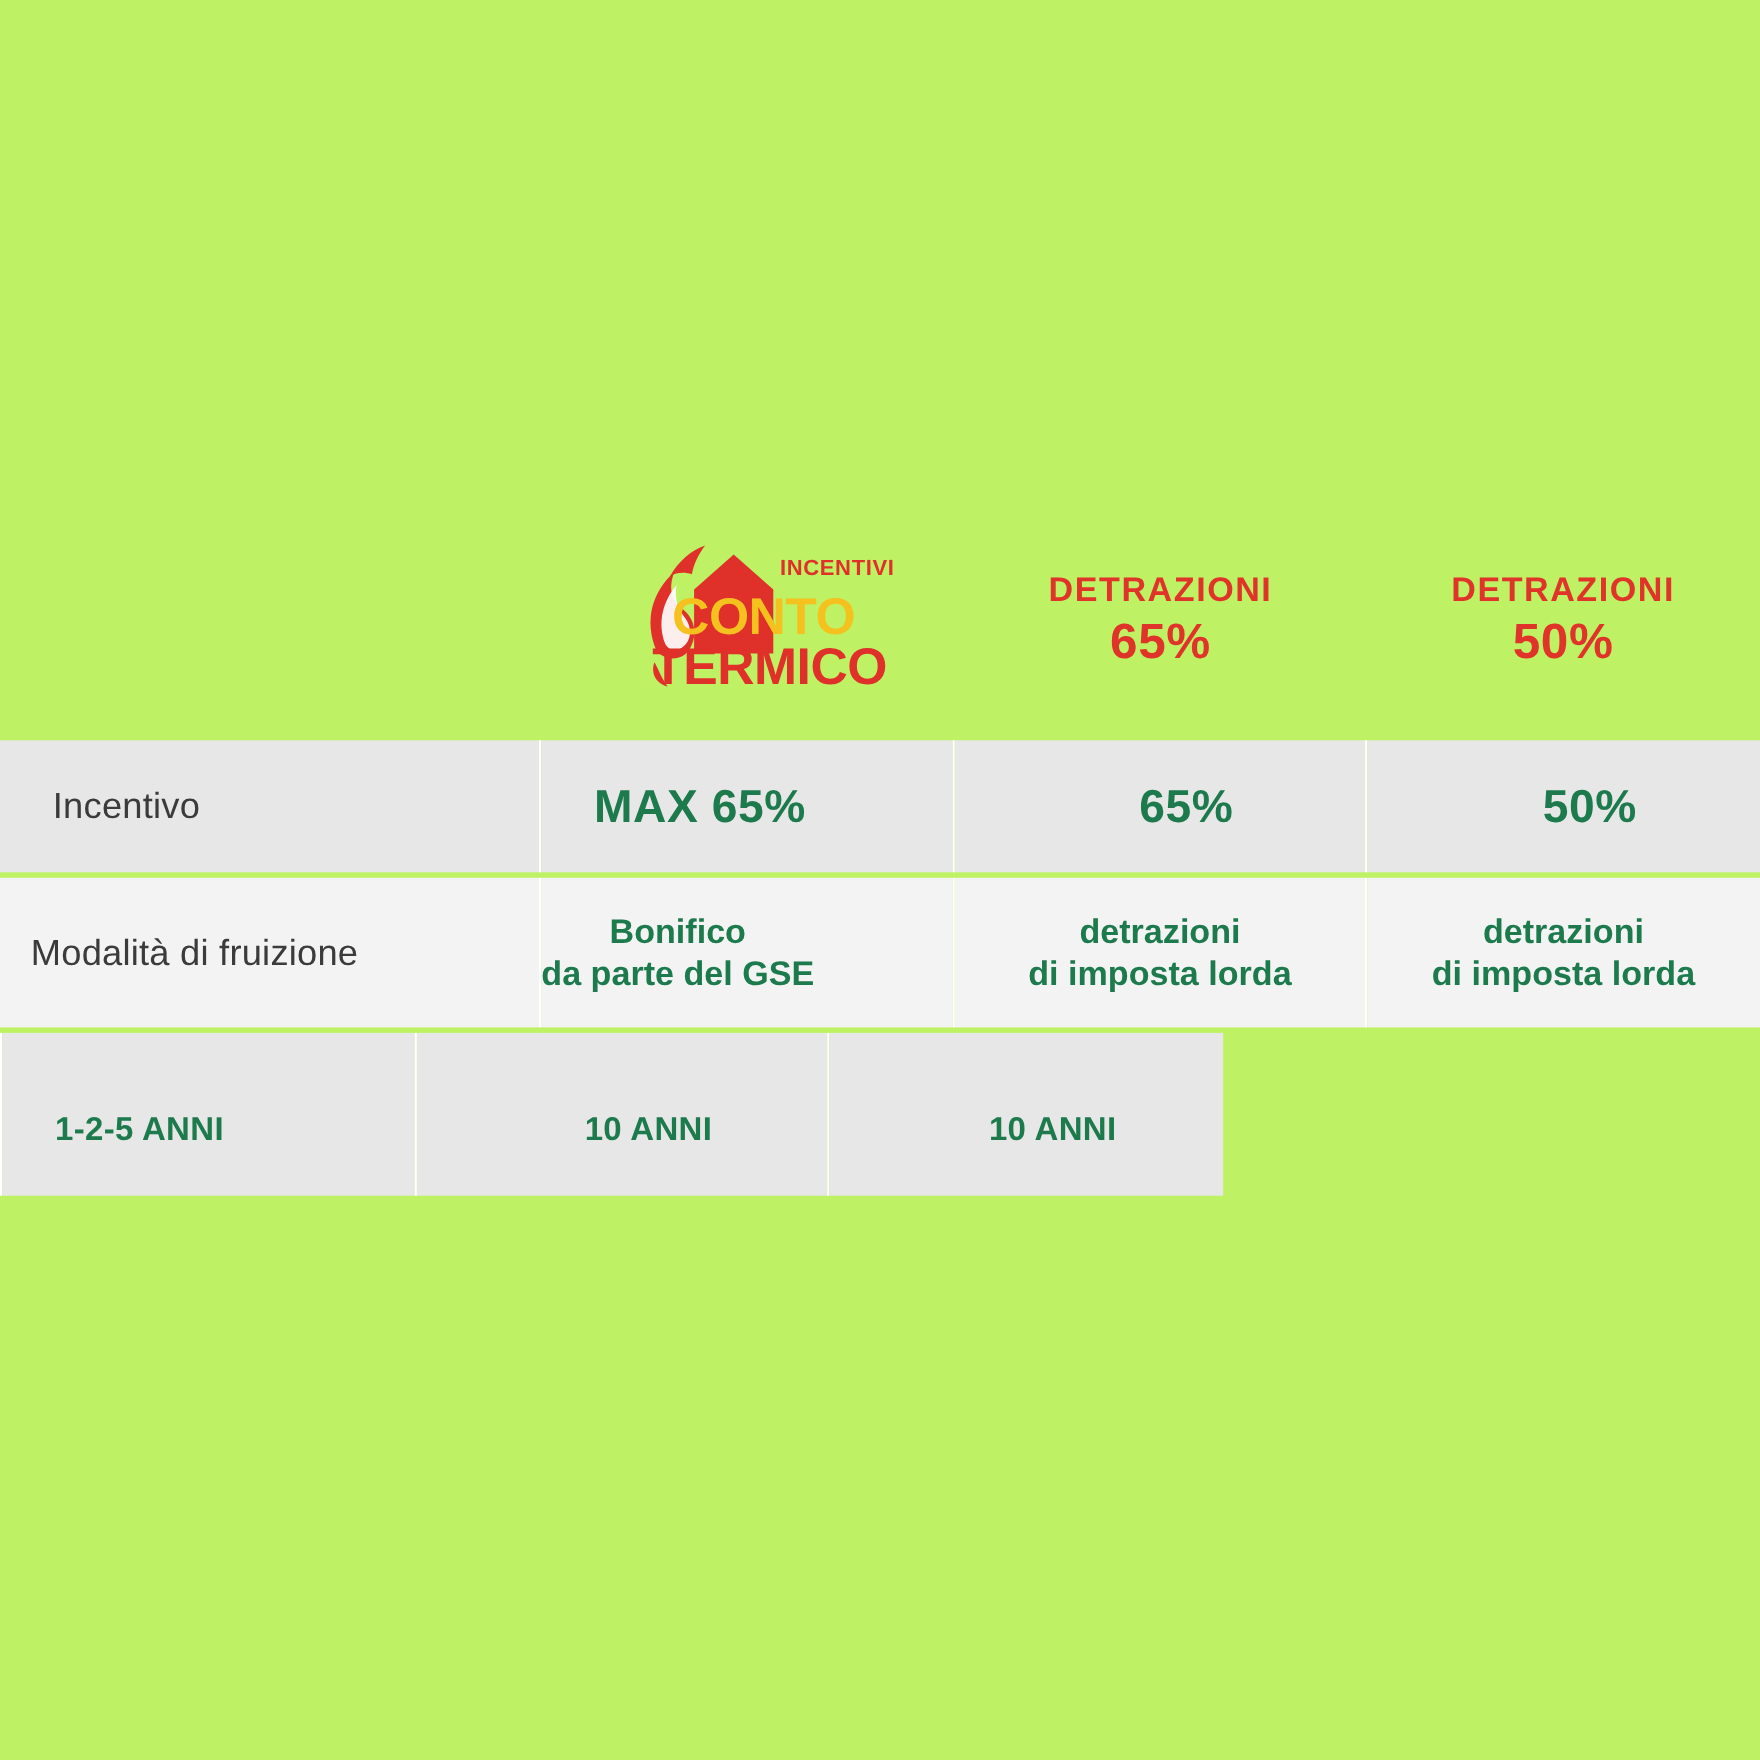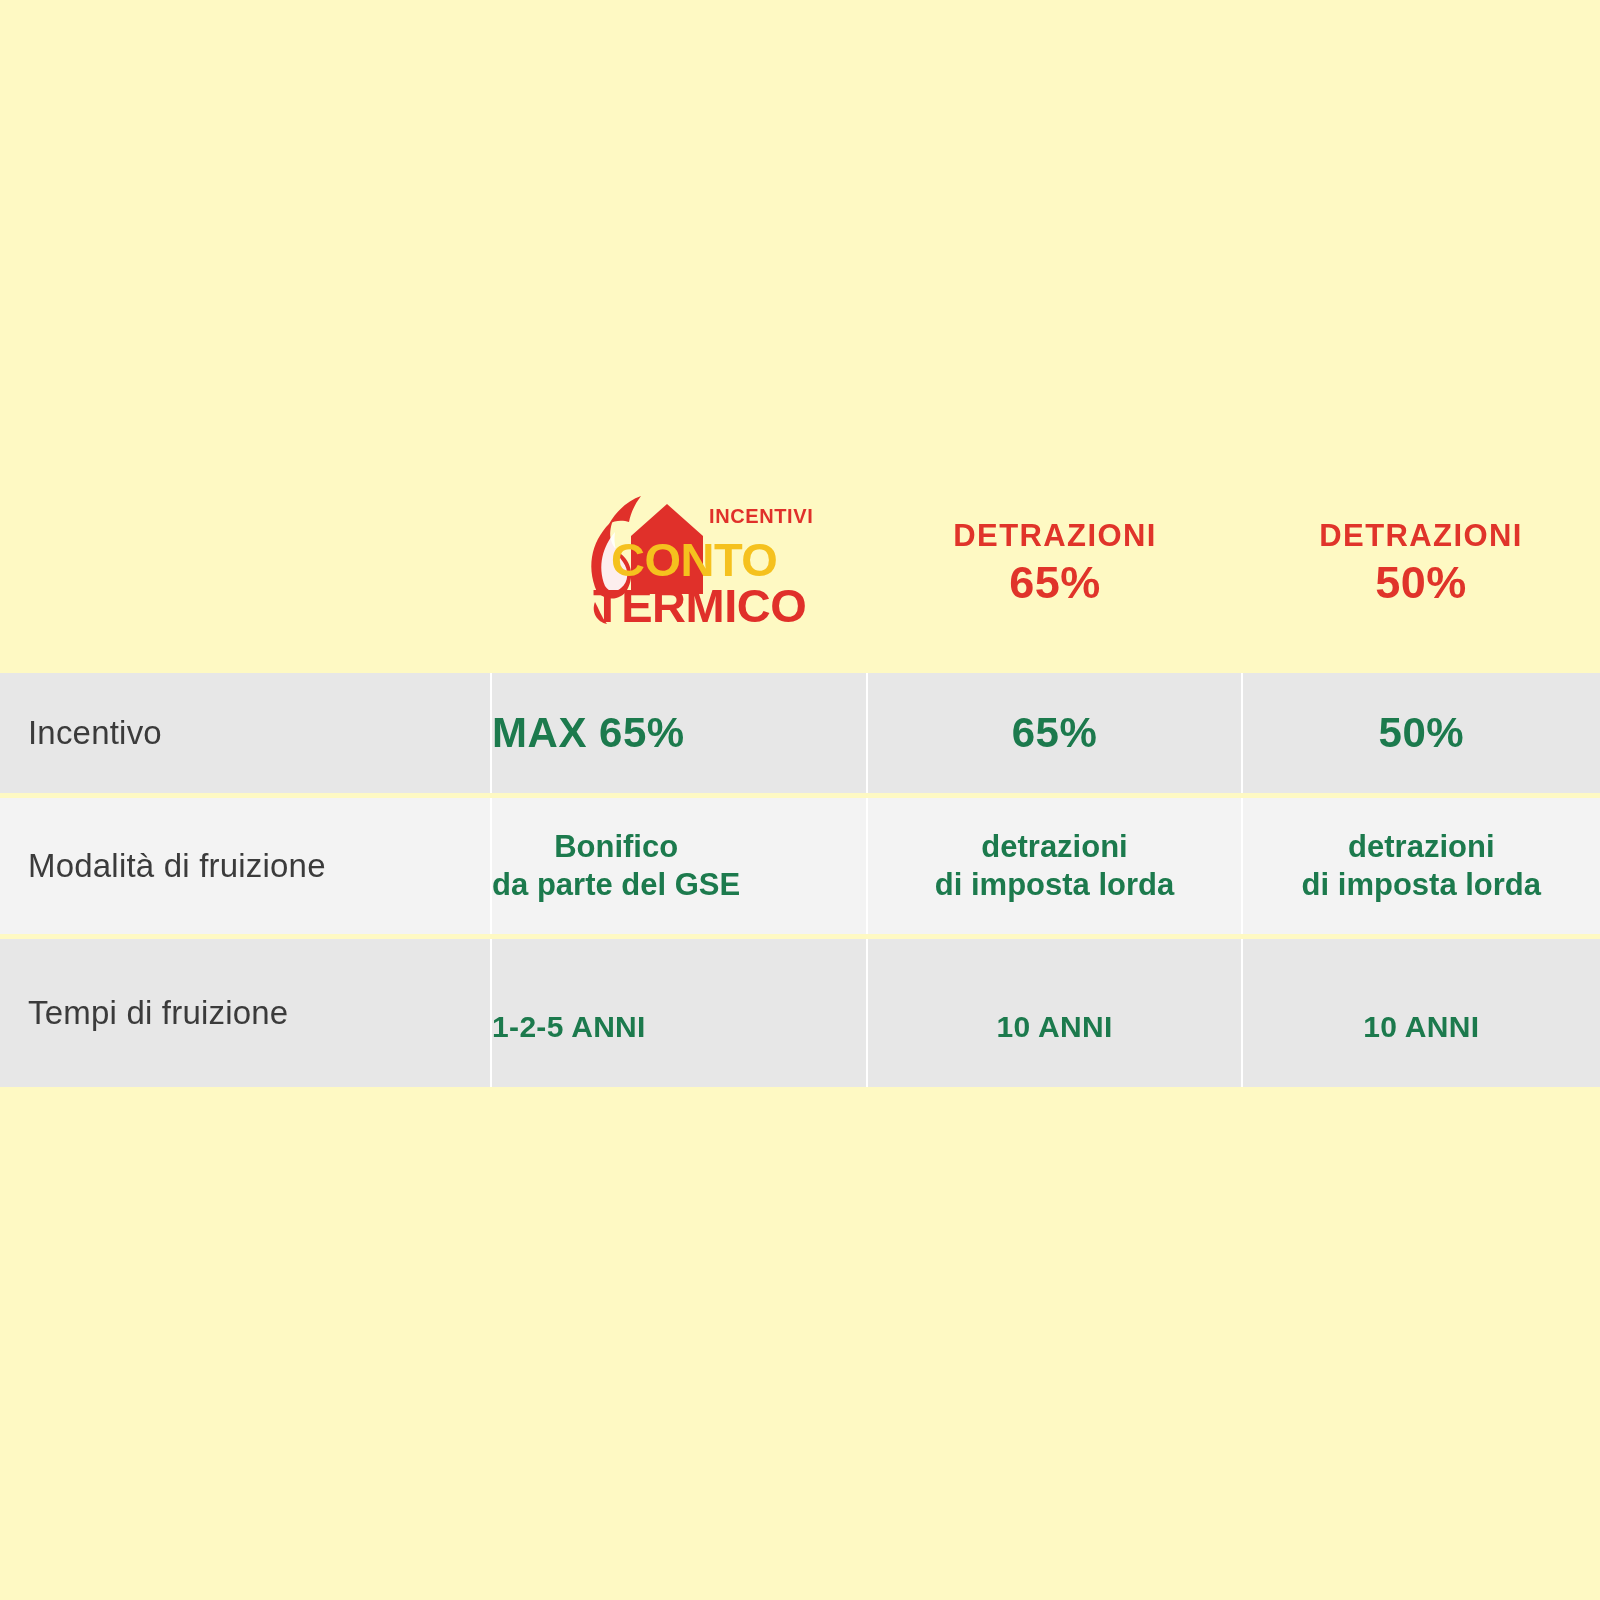--- a/index.html
+++ b/index.html
@@ -11,21 +11,21 @@
     width: 1600px;
     height: 1600px;
     font-family: "Liberation Sans", sans-serif;
     overflow: hidden;
   }
 
   #stage {
     position: relative;
     width: 1600px;
     height: 1600px;
-    background: #fef9c3;
+    background: #bef264;
   }
 
   
   .header-row {
     position: absolute;
     left: 0;
     top: 488px;
     width: 1600px;
     height: 150px;
     display: flex;
@@ -93,21 +93,21 @@
     align-items: center;
     height: 100%;
   }
   .tcell.c1 { width: 491px; padding-left: 28px; }
   .tcell.c2 { width: 375px; }
   .tcell.c3 { width: 373px; justify-content: center; }
   .tcell.c4 { width: 358px; justify-content: center; }
 
   .gap { width: 2px; height: 100%; background: #ffffff; flex: 0 0 2px; }
 
-  .shade-dark  .tcell { background: #e7e7e7; }
+  .shade-dark  .tcell { background: #e7e7e7; padding-left: 48px; }
   .shade-light .tcell { background: #f3f3f3; }
 
   .rowlabel {
     font-size: 33px;
     color: #3b3b3b;
     font-weight: normal;
     letter-spacing: 0.2px;
   }
   .val {
     color: #1c7a4d;
@@ -207,23 +207,20 @@
       <div class="gap"></div>
       <div class="tcell c4">
         <div class="val mid">
           <div>detrazioni</div>
           <div>di imposta lorda</div>
         </div>
       </div>
     </div>
 
     <div class="trow r3 shade-dark">
-      <div class="tcell c1">
-        <span class="rowlabel">Tempi di fruizione</span>
-      </div>
       <div class="gap"></div>
       <div class="tcell c2">
         <span class="val small">1-2-5 ANNI</span>
       </div>
       <div class="gap"></div>
       <div class="tcell c3">
         <span class="val small">10 ANNI</span>
       </div>
       <div class="gap"></div>
       <div class="tcell c4">

